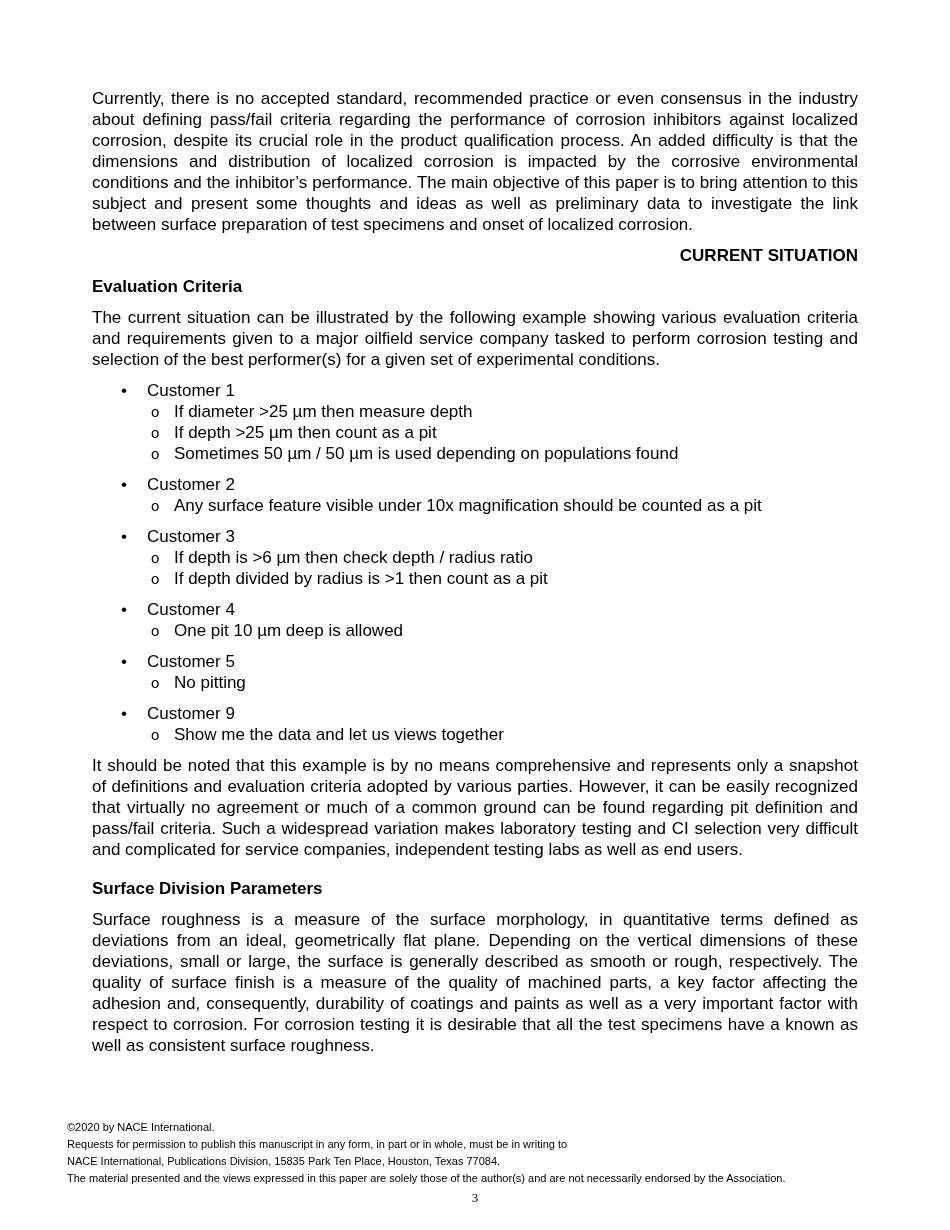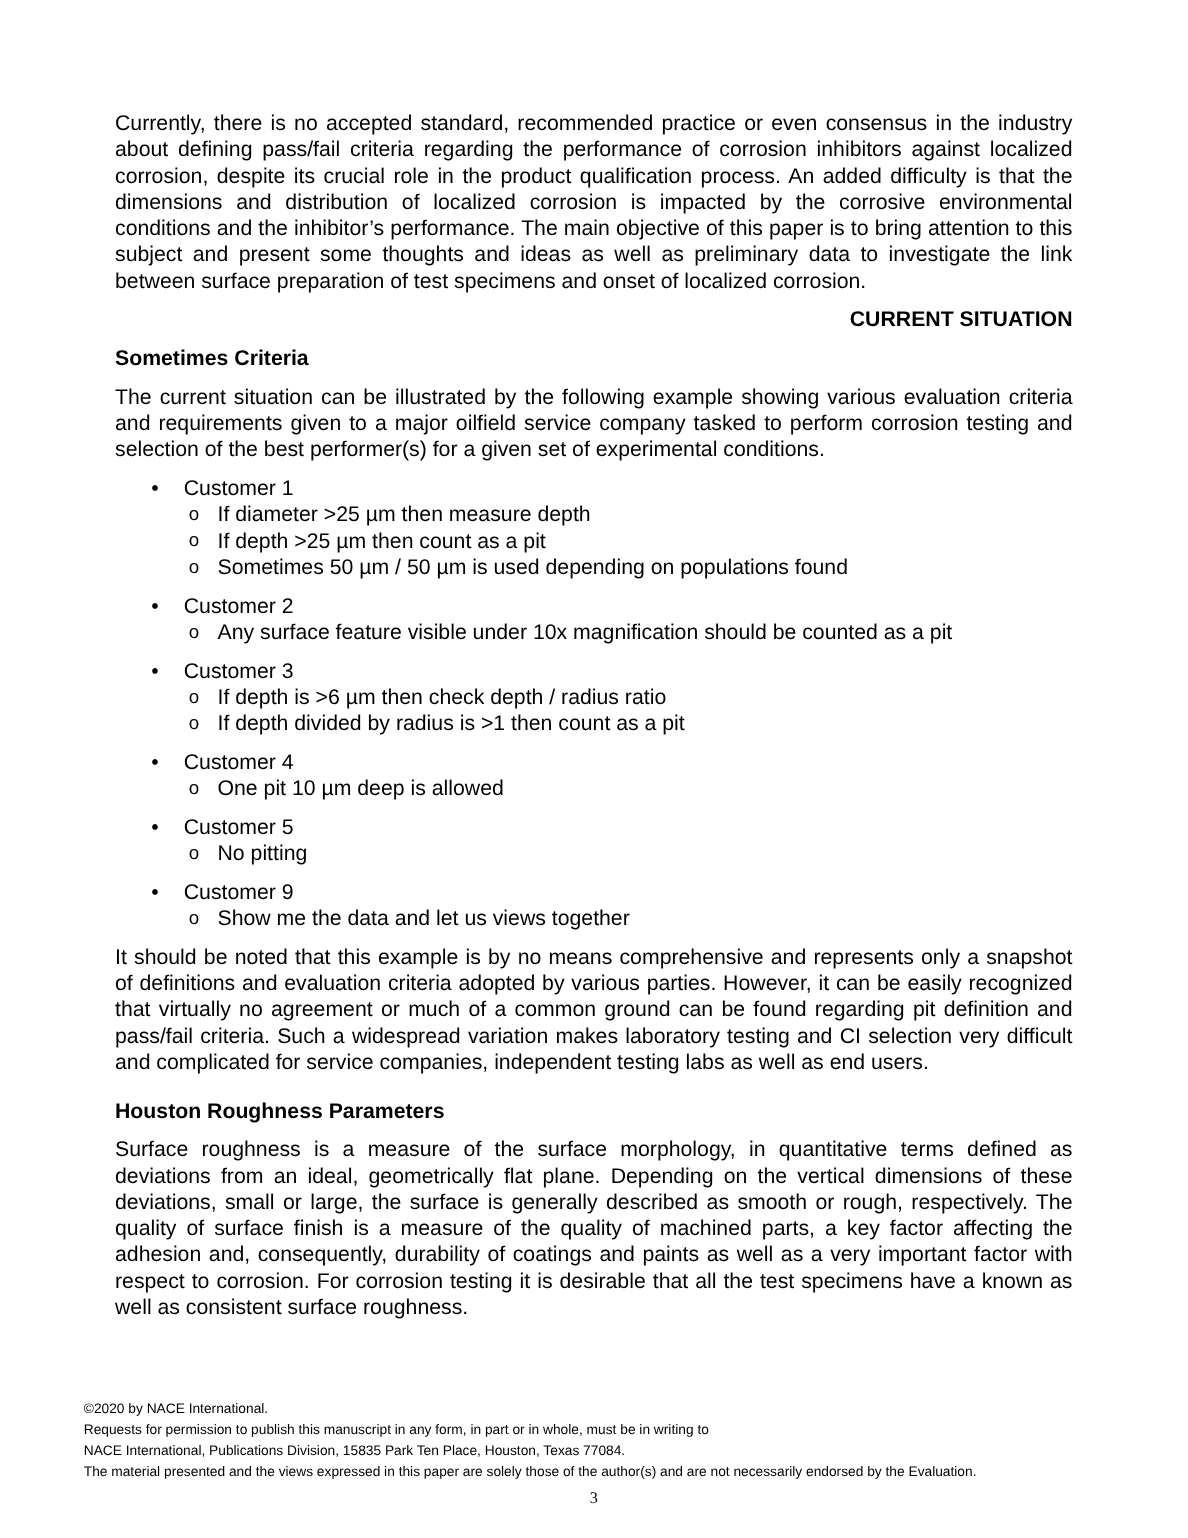--- a/index.html
+++ b/index.html
@@ -31,21 +31,21 @@
     }
   </style>
 </head>
 <body>
 
 <div class="page">
   <div class="content">
     <p class="mb10">Currently, there is no accepted standard, recommended practice or even consensus in the industry about defining pass/fail criteria regarding the performance of corrosion inhibitors against localized corrosion, despite its crucial role in the product qualification process.  An added difficulty is that the dimensions and distribution of localized corrosion is impacted by the corrosive environmental conditions and the inhibitor’s performance.  The main objective of this paper is to bring attention to this subject and present some thoughts and ideas as well as preliminary data to investigate the link between surface preparation of test specimens and onset of localized corrosion.</p>
 
     <div class="section-title">CURRENT SITUATION</div>
-    <div class="subhead">Sometimes Criteria</div>
+    <div class="subhead">Evaluation Criteria</div>
     <p class="mb10">The current situation can be illustrated by the following example showing various evaluation criteria and requirements given to a major oilfield service company tasked to perform corrosion testing and selection of the best performer(s) for a given set of experimental conditions.</p>
 
     <ul class="customers">
       <li>
         <span class="bullet">•</span>
         <div>Customer 1</div>
         <ul class="crit">
           <li><span class="sub-bullet">o</span><span>If diameter &gt;25 µm then measure depth</span></li>
           <li><span class="sub-bullet">o</span><span>If depth &gt;25 µm then count as a pit</span></li>
           <li><span class="sub-bullet">o</span><span>Sometimes 50 µm / 50 µm is used depending on populations found</span></li>
@@ -84,24 +84,24 @@
         <span class="bullet">•</span>
         <div>Customer 9</div>
         <ul class="crit">
           <li><span class="sub-bullet">o</span><span>Show me the data and let us views together</span></li>
         </ul>
       </li>
     </ul>
 
     <p>It should be noted that this example is by no means comprehensive and represents only a snapshot of definitions and evaluation criteria adopted by various parties.  However, it can be easily recognized that virtually no agreement or much of a common ground can be found regarding pit definition and pass/fail criteria.  Such a widespread variation makes laboratory testing and CI selection very difficult and complicated for service companies, independent testing labs as well as end users.</p>
 
-    <div class="subhead gap-before">Houston Roughness Parameters</div>
+    <div class="subhead gap-before">Surface Division Parameters</div>
     <p>Surface roughness is a measure of the surface morphology, in quantitative terms defined as deviations from an ideal, geometrically flat plane.  Depending on the vertical dimensions of these deviations, small or large, the surface is generally described as smooth or rough, respectively.  The quality of surface finish is a measure of the quality of machined parts, a key factor affecting the adhesion and, consequently, durability of coatings and paints as well as a very important factor with respect to corrosion.  For corrosion testing it is desirable that all the test specimens have a known as well as consistent surface roughness.</p>
   </div>
 
   <div class="footer">
     <div>©2020 by NACE International.</div>
     <div>Requests for permission to publish this manuscript in any form, in part or in whole, must be in writing to</div>
     <div>NACE International, Publications Division, 15835 Park Ten Place, Houston, Texas 77084.</div>
-    <div>The material presented and the views expressed in this paper are solely those of the author(s) and are not necessarily endorsed by the Evaluation.</div>
+    <div>The material presented and the views expressed in this paper are solely those of the author(s) and are not necessarily endorsed by the Association.</div>
   </div>
   <div class="page-number">3</div>
 </div>
 
 </body></html>

